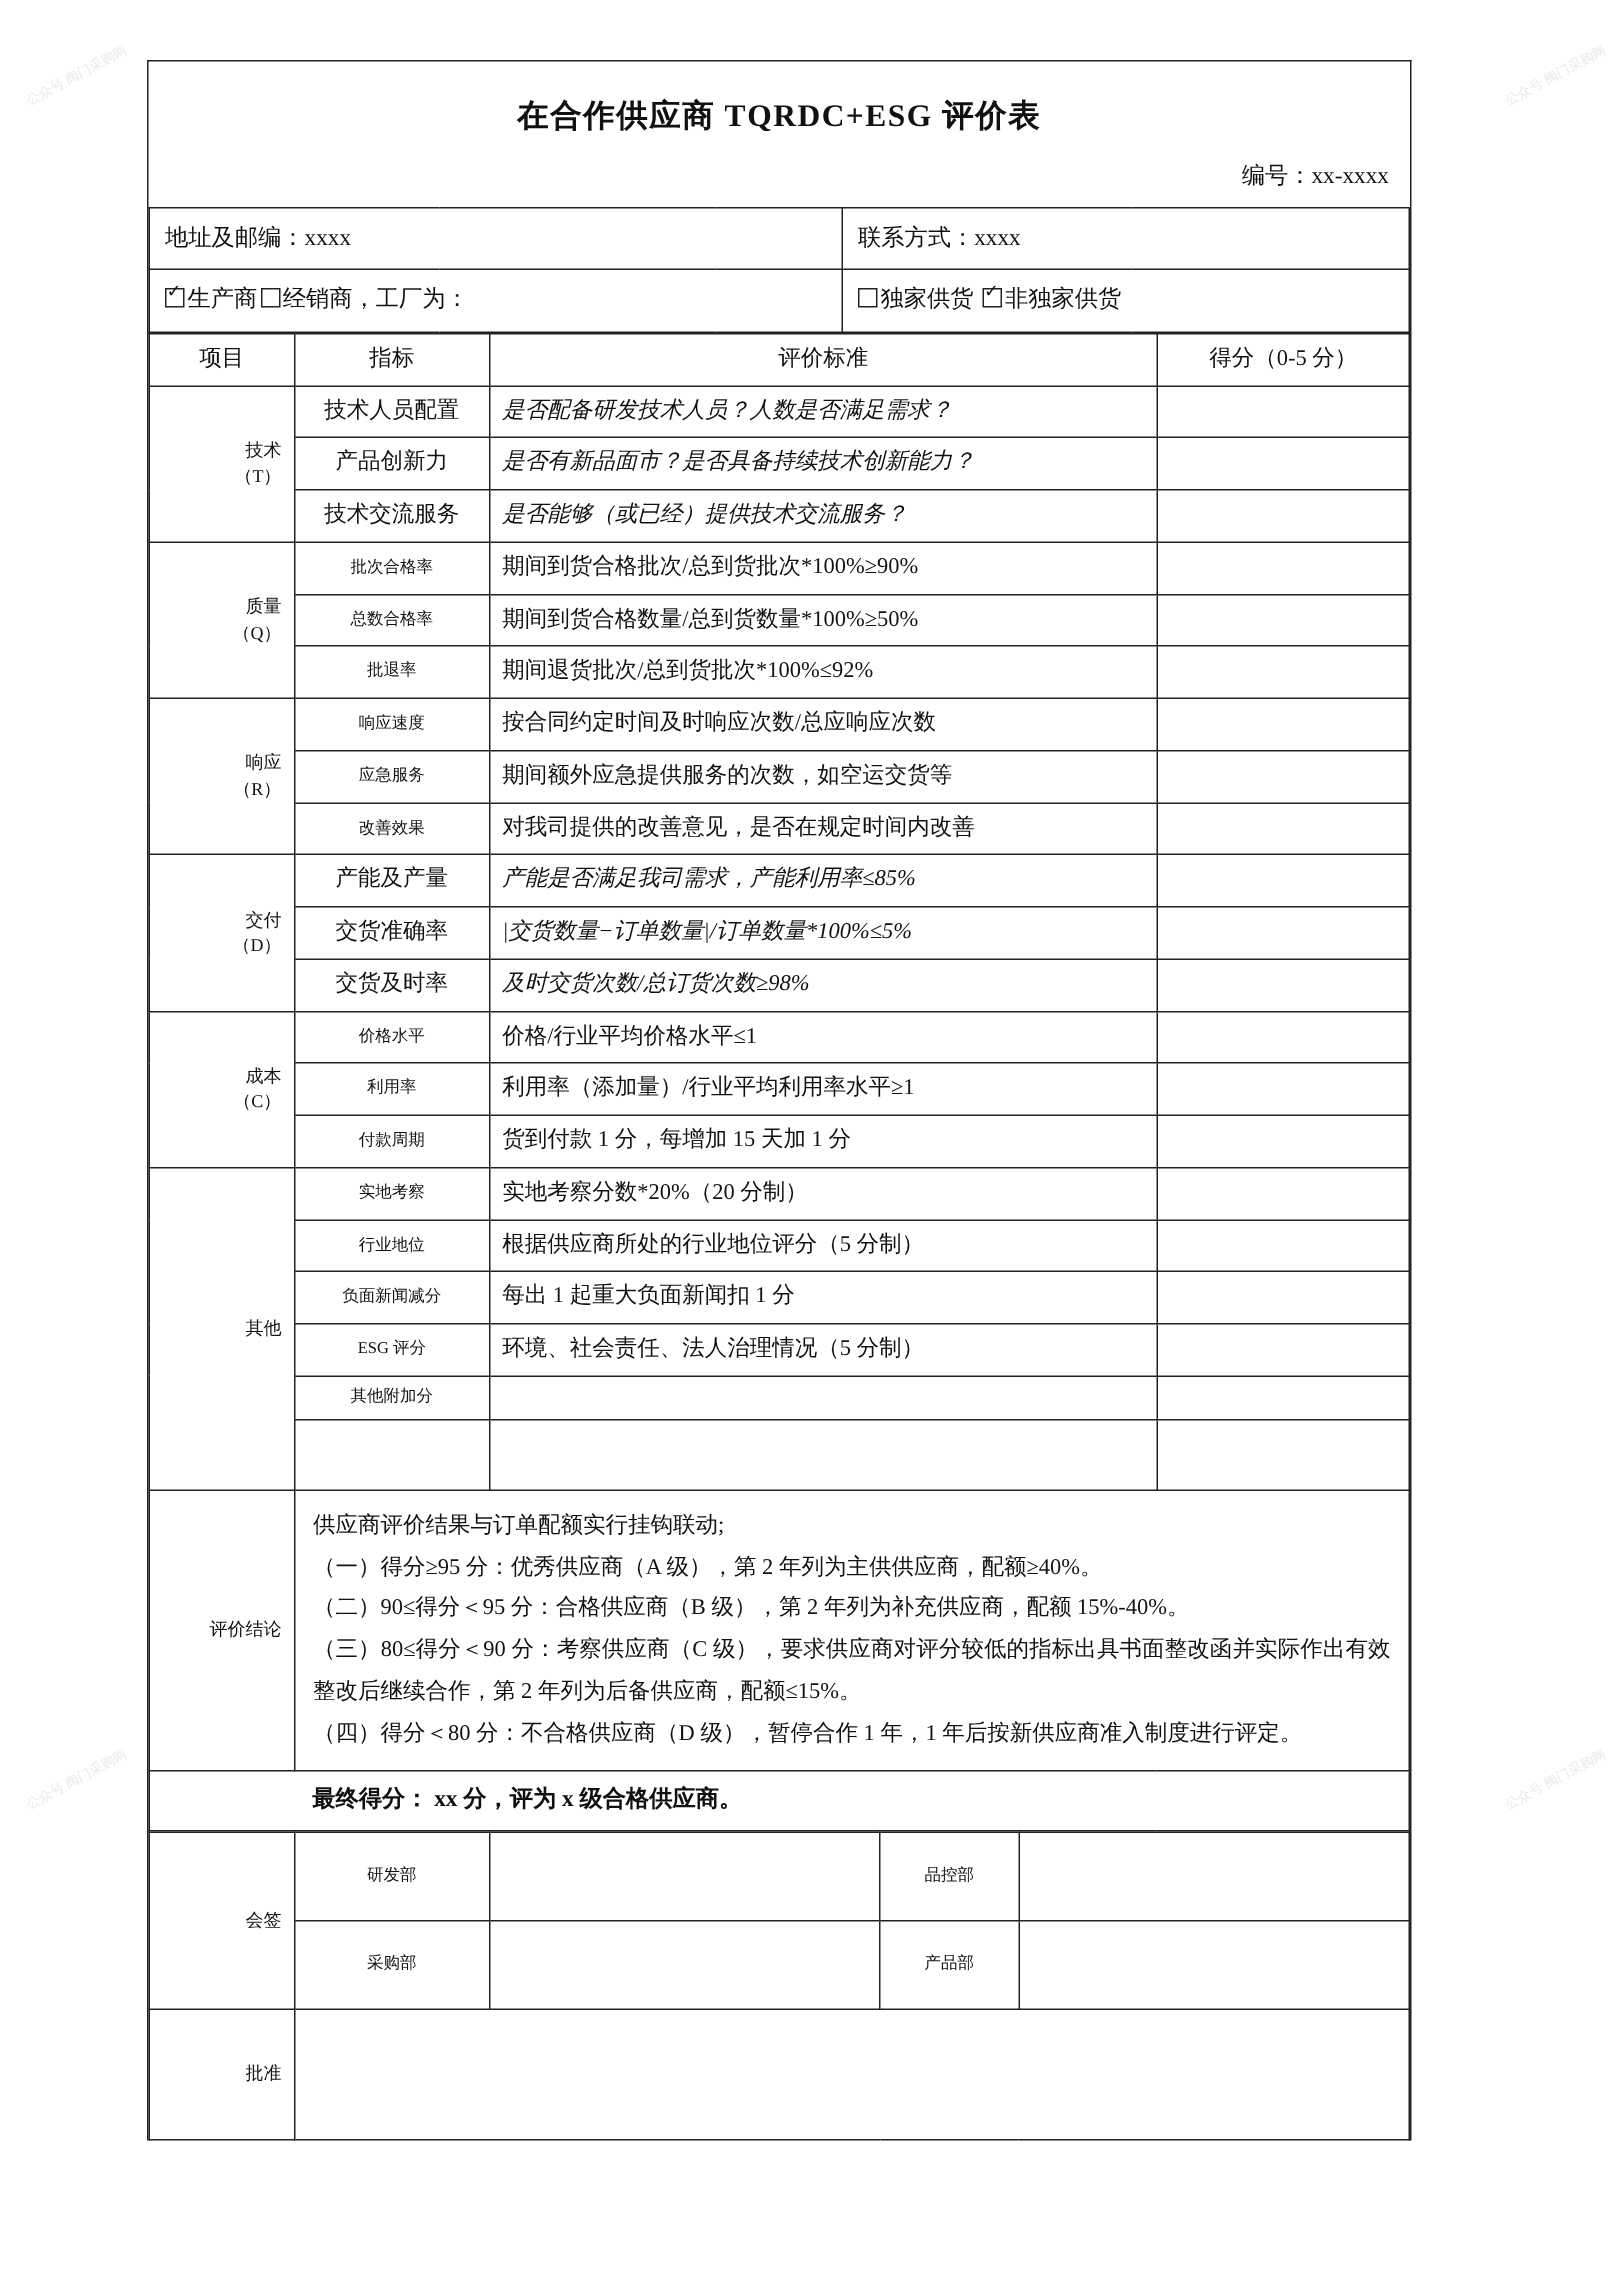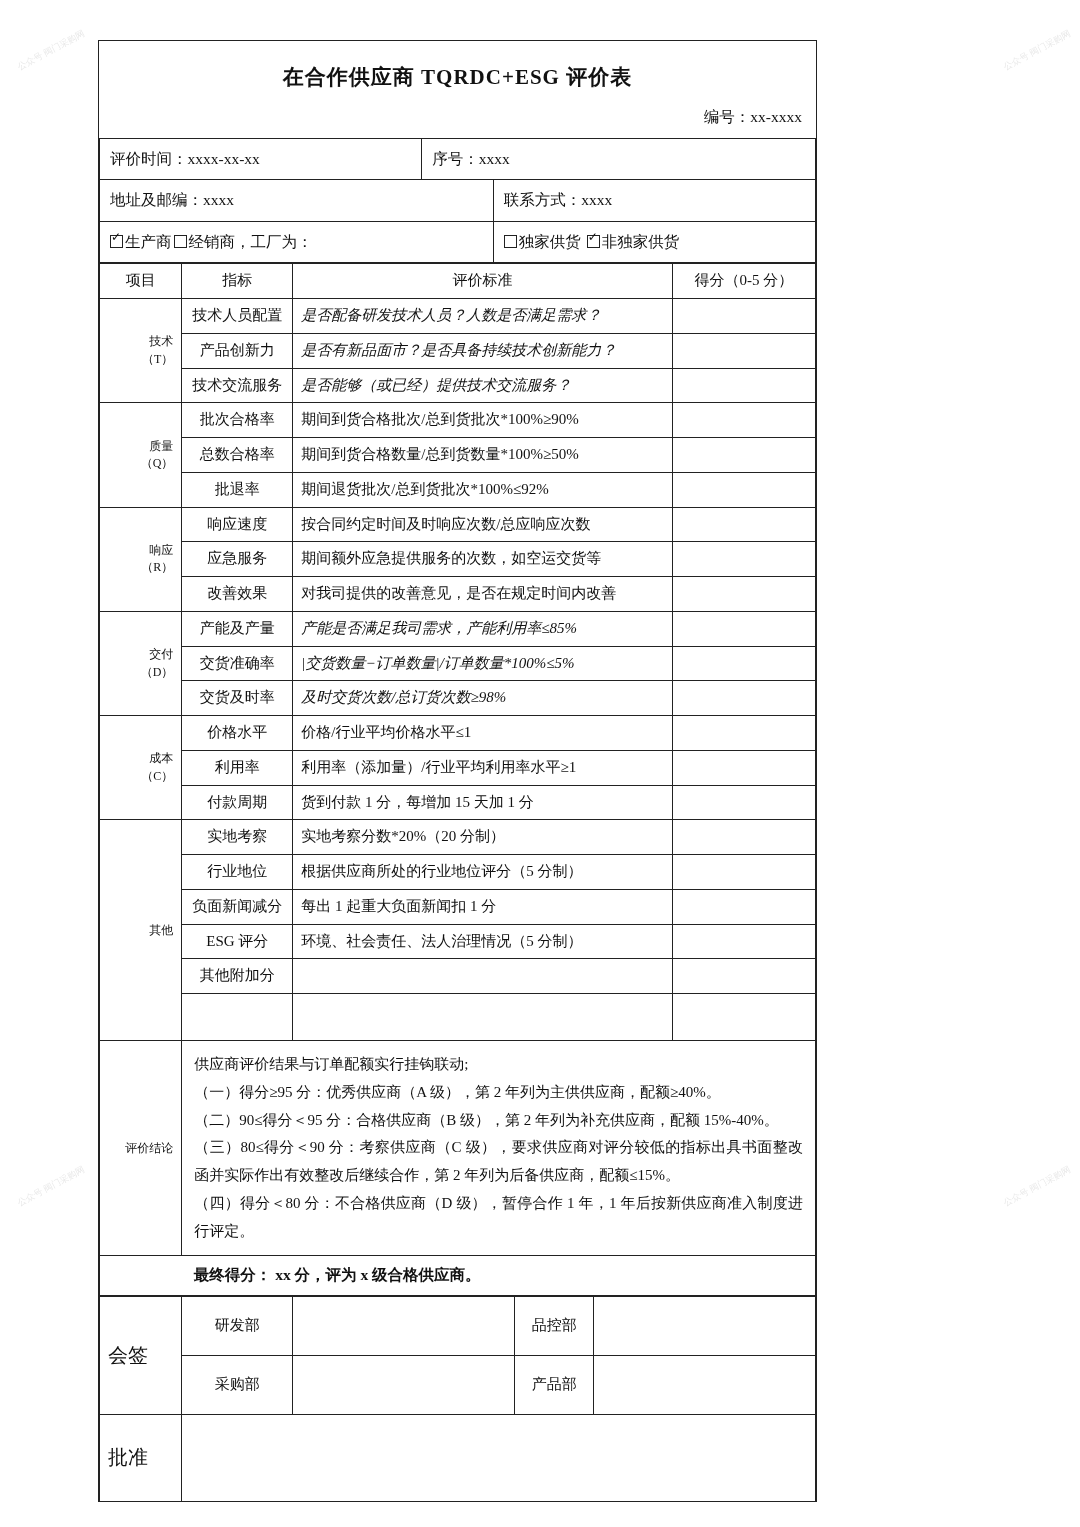--- a/index.html
+++ b/index.html
@@ -11,21 +11,21 @@
     width: 1080px;
     height: 1527px;
     font-family: "Liberation Serif", "DejaVu Serif", serif;
     color: #111111;
     position: relative;
   }
   .page {
     position: absolute;
     left: 98px;
     top: 40px;
-    width: 719px;
+    width: 843px;
     box-sizing: border-box;
     border: 1.5px solid #222;
     border-bottom: none;
     background: #fff;
   }
   .title {
     text-align: center;
     font-size: 21px;
     font-weight: bold;
     letter-spacing: 1px;
@@ -52,21 +52,21 @@
   .no-right { border-right: none; }
   .hdr td {
     text-align: center;
   }
   .cat {
     text-align: right;
     font-size: 12px;
   }
   .idx {
     text-align: center;
-    font-size: 15px;
+    font-size: 11px;
   }
   .idx-italic {
     text-align: center;
     font-size: 15px;
   }
   .crit-italic { font-style: italic; }
   .score-cell { }
   .info td {
     font-size: 15.5px;
     padding: 9px 10px;
@@ -94,22 +94,22 @@
     padding: 10px 12px;
     text-align: justify;
   }
   .concl-cell p { margin: 0; }
   .final {
     font-weight: bold;
     font-size: 15.5px;
     padding: 8px 12px;
   }
   .sign-label {
-    text-align: left;
-    font-size: 20px;
+    text-align: right;
+    font-size: 12px;
   }
   .blank-row td { height: 34px; }
   .wm {
     position: absolute;
     color: rgba(140,140,140,0.20);
     font-size: 9px;
     transform: rotate(-28deg);
     font-family: "Liberation Sans", sans-serif;
     white-space: nowrap;
     pointer-events: none;
@@ -131,24 +131,20 @@
   <table>
     <colgroup>
       <col style="width:11.5%">
         <col style="width:11.5%">
         <col style="width:22%">
       <col style="width:10%">
         <col style="width:23%">
         <col style="width:22%">
     </colgroup>
     <tbody>
-      <tr class="info">
-        <td colspan="3">评价时间：xxxx-xx-xx</td>
-        <td colspan="3">序号：xxxx</td>
-      </tr>
       <tr class="info">
         <td colspan="4">地址及邮编：xxxx</td>
         <td colspan="2">联系方式：xxxx</td>
       </tr>
       <tr class="info">
         <td colspan="4">
           <span class="chk checked"></span><span>生产商</span><span class="chk" style="margin-left:2px;"></span><span>经销商，工厂为：</span>
         </td>
         <td colspan="2">
           <span class="chk"></span><span>独家供货</span><span class="chk checked" style="margin-left:6px;"></span><span>非独家供货</span>

